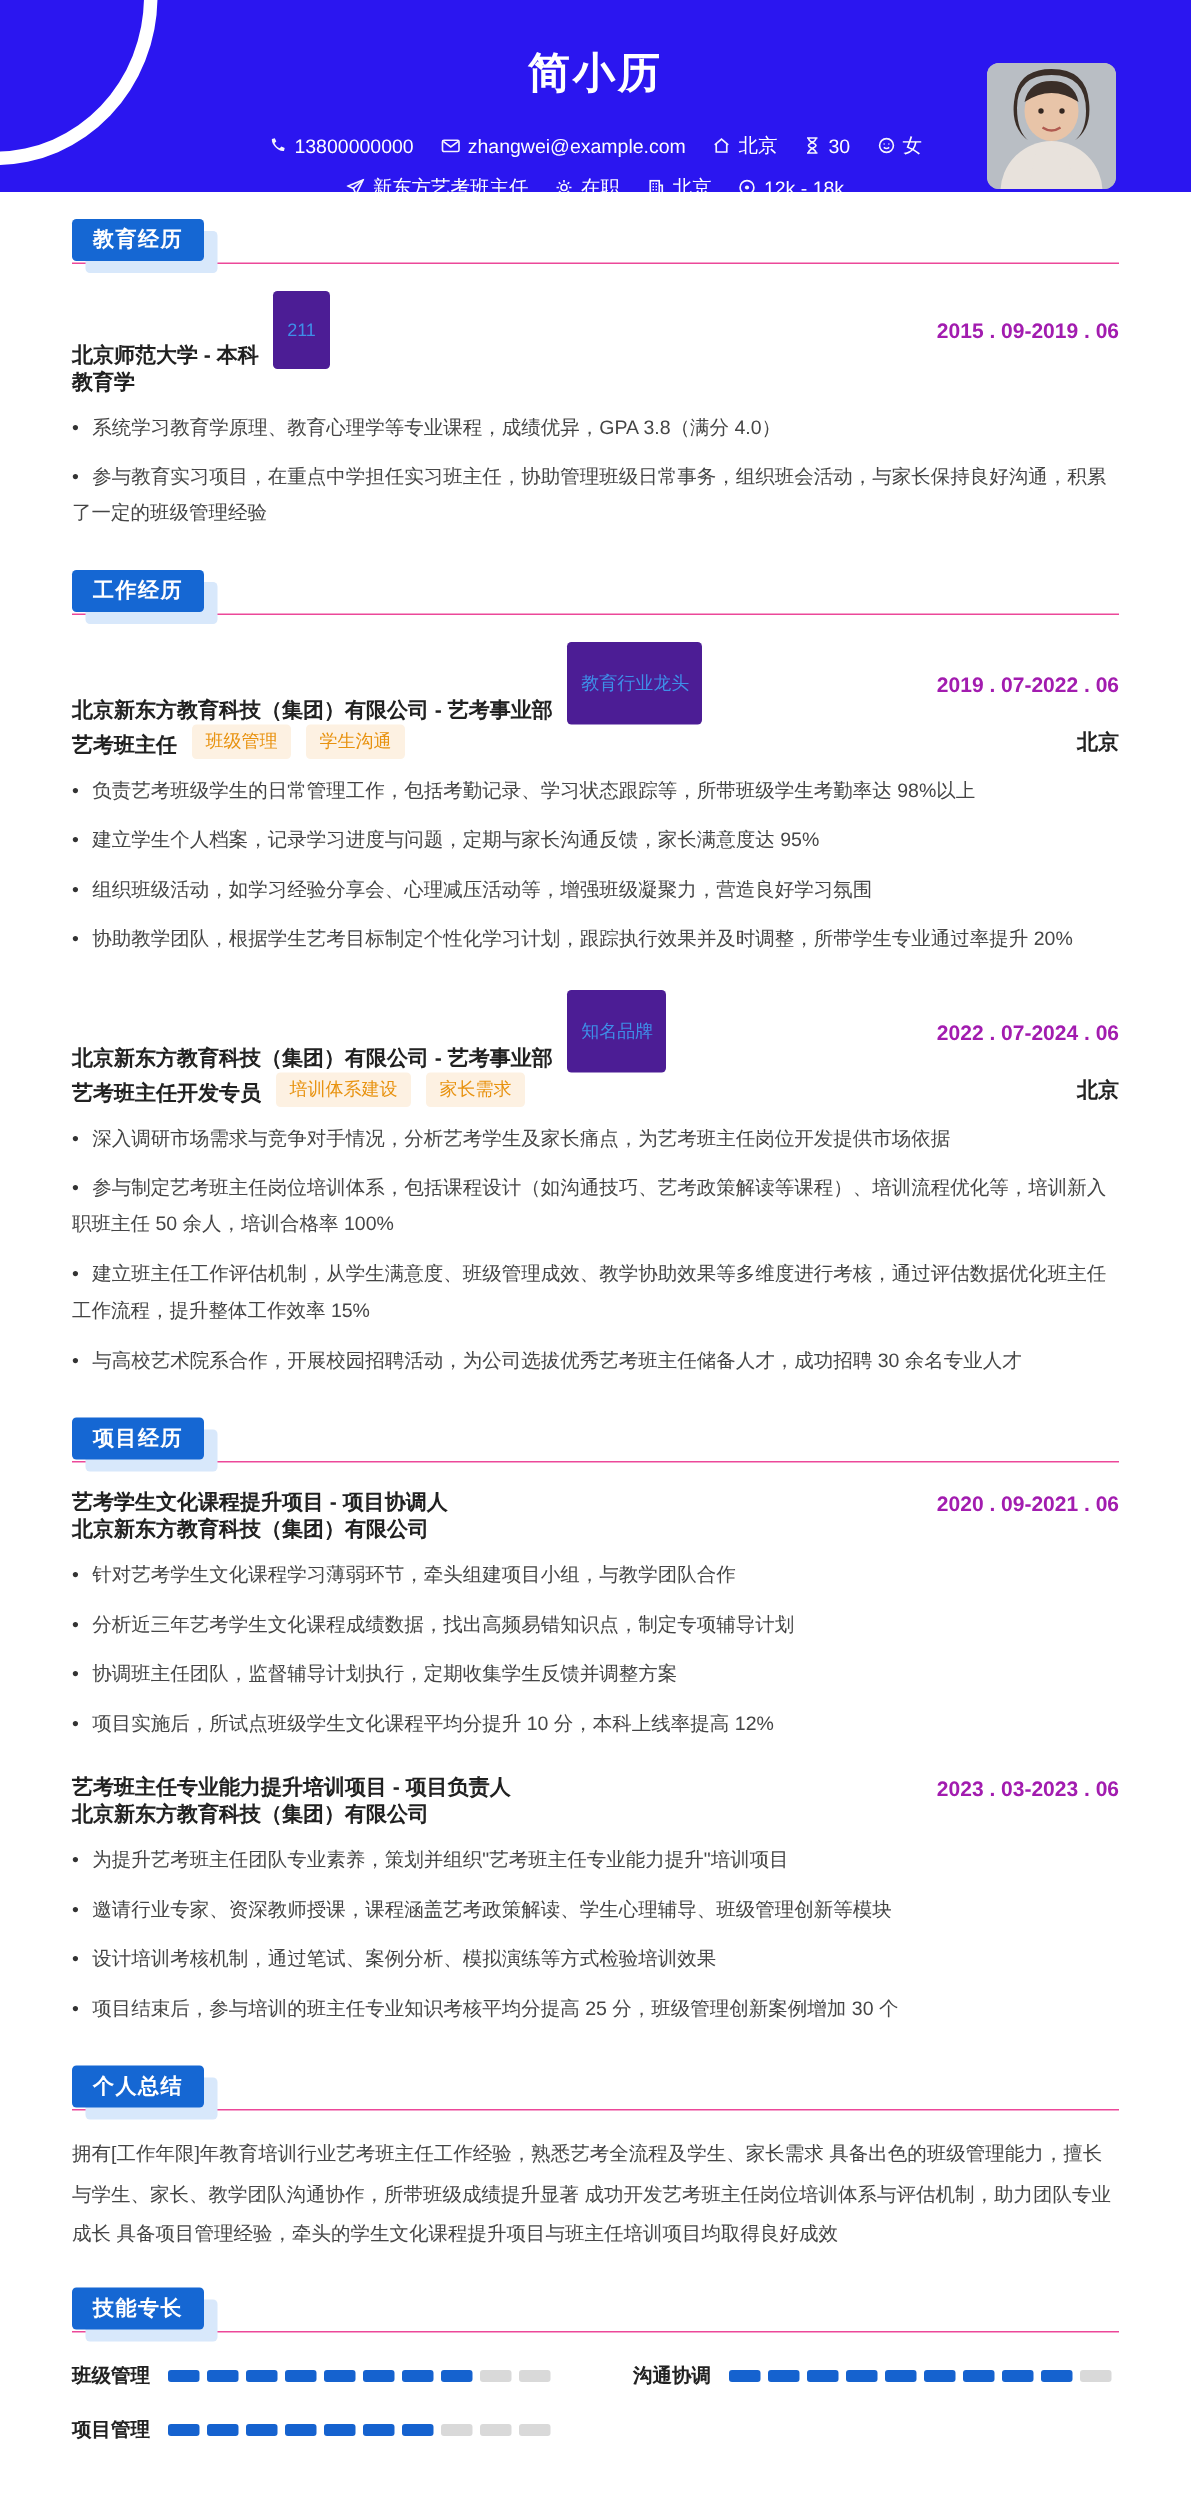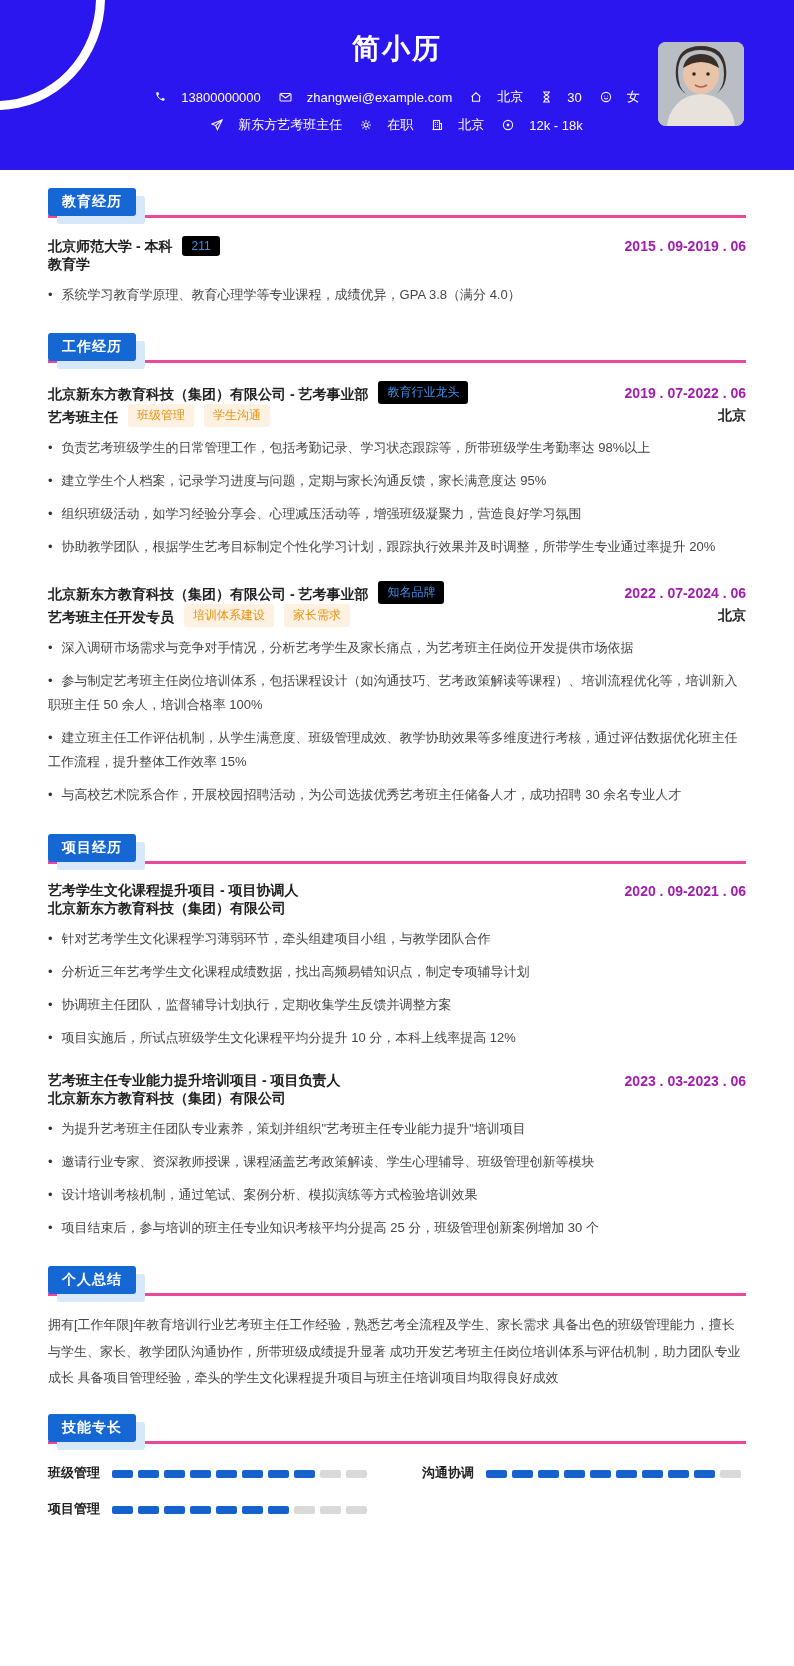--- a/index.html
+++ b/index.html
@@ -1,45 +1,45 @@
 <!DOCTYPE html>
 <html><head>
 <meta charset="utf-8">
 <style>
   * { margin:0; padding:0; box-sizing:border-box; }
   html,body { background:#fff; }
   body { font-family:"Liberation Sans","DejaVu Sans",sans-serif; color:#454545; }
   .page { position:relative; width:794px; min-height:1666px; margin:0 auto; background:#fff; overflow:hidden; }
 
   
-  .hdr { position:relative; height:170px; background:#2B16F0; color:#fff; overflow:hidden; }
+  .hdr { position:relative; height:128px; background:#2B16F0; color:#fff; overflow:hidden; }
   .ring { position:absolute; left:-110px; top:-115px; width:215px; height:225px; border:9px solid #fff; border-radius:50%; }
   .hdr-title { text-align:center; padding-top:30px; font-size:28px; font-weight:bold; letter-spacing:2px; }
   .contact { display:flex; justify-content:center; align-items:center; gap:18px; font-size:13px; margin-top:20px; }
   .contact.second { margin-top:10px; }
-  .c-item { display:flex; align-items:center; gap:15px; white-space:nowrap; }
+  .c-item { display:flex; align-items:center; gap:5px; white-space:nowrap; }
   .c-item svg { display:block; opacity:.95; }
   .photo { position:absolute; right:50px; top:42px; width:86px; height:84px; border-radius:8px; background:#b9bec4; overflow:hidden; }
   .photo svg { display:block; }
 
   
   .content { padding:0 48px 26px 48px; }
 
-  .sec-h { position:relative; margin-top:18px; border-bottom:3px solid #ec4899; height:30px; }
+  .sec-h { position:relative; margin-top:18px; border-bottom:1px solid #ec4899; height:30px; }
   .sec-badge { position:relative; display:inline-block; margin-left:0; }
   .sec-badge .fold { position:absolute; left:9px; top:8px; width:100%; height:100%; background:#D8E8FB; border-radius:3px; }
   .sec-badge .lbl { position:relative; display:inline-block; background:#1567D3; color:#fff; font-size:14px; font-weight:bold; padding:5px 14px; border-radius:3px; letter-spacing:1px; }
 
   .row { display:flex; justify-content:space-between; align-items:center; }
   .b { font-weight:bold; color:#212121; font-size:14px; }
   .date { font-weight:bold; color:#a21caf; font-size:14px; white-space:nowrap; }
   .loc { font-weight:bold; color:#212121; font-size:14px; }
   .left-group { display:flex; align-items:flex-end; gap:10px; }
 
-  .chip-blue { background:#000000; color:#3E8EE8; font-size:12px; padding:3px 9px; border-radius:3px; font-weight:normal; }
+  .chip-blue { background:#4c1d95; color:#3E8EE8; font-size:12px; padding:19px 9px; border-radius:3px; font-weight:normal; }
   .chip-orange { background:#FDF1E2; color:#E8920F; font-size:12px; padding:3px 9px; border-radius:3px; font-weight:normal; }
 
   .bullet { font-size:13px; color:#454545; line-height:1.85; margin-top:9px; }
   .bullet .dot { color:#333; margin-right:9px; font-size:13px; }
 
   .mt18 { margin-top:18px; } .mt14 { } .mt22 { margin-top:22px; } .mt26 { margin-top:26px; }
 
   .summary { font-size:13px; color:#454545; line-height:2.05; margin-top:16px; }
 
   
@@ -170,20 +170,21 @@
 
     <div class="row mt18">
       <span class="left-group">
         <span class="b">北京师范大学 - 本科</span>
         <span class="chip-blue">211</span>
       </span>
       <span class="date">2015 . 09-2019 . 06</span>
     </div>
     <div class="b mt14">教育学</div>
     <div class="bullet"><span class="dot">•</span><span>系统学习教育学原理、教育心理学等专业课程，成绩优异，GPA 3.8（满分 4.0）</span></div>
+    <div class="bullet"><span class="dot">•</span><span>参与教育实习项目，在重点中学担任实习班主任，协助管理班级日常事务，组织班会活动，与家长保持良好沟通，积累了一定的班级管理经验</span></div>
 
     <div class="sec-h mt26">
       <span class="sec-badge">
         <span class="fold"></span>
         <span class="lbl">工作经历</span>
       </span>
     </div>
 
     <div class="row mt18">
       <span class="left-group">

